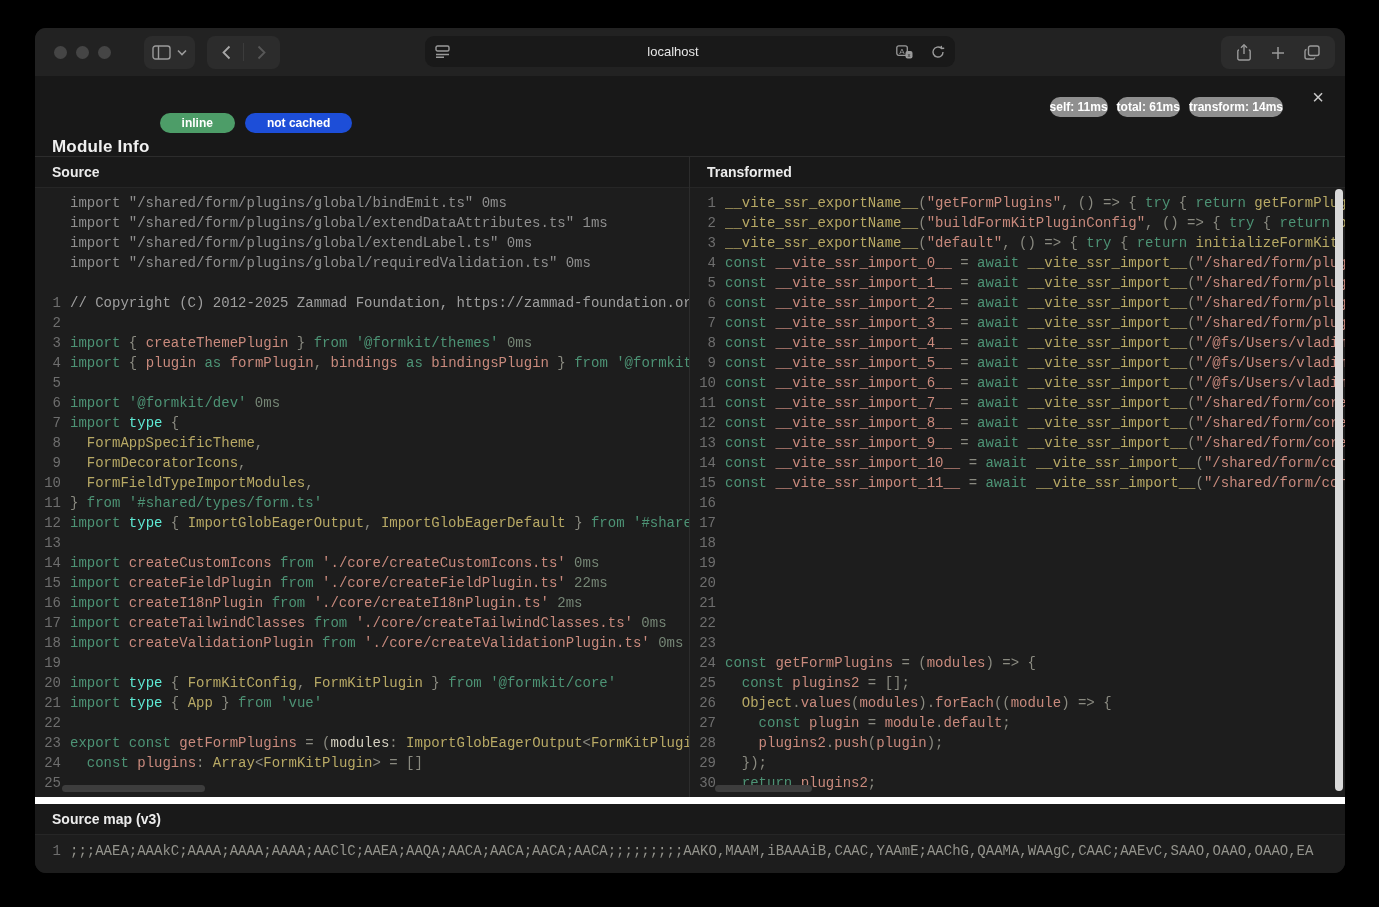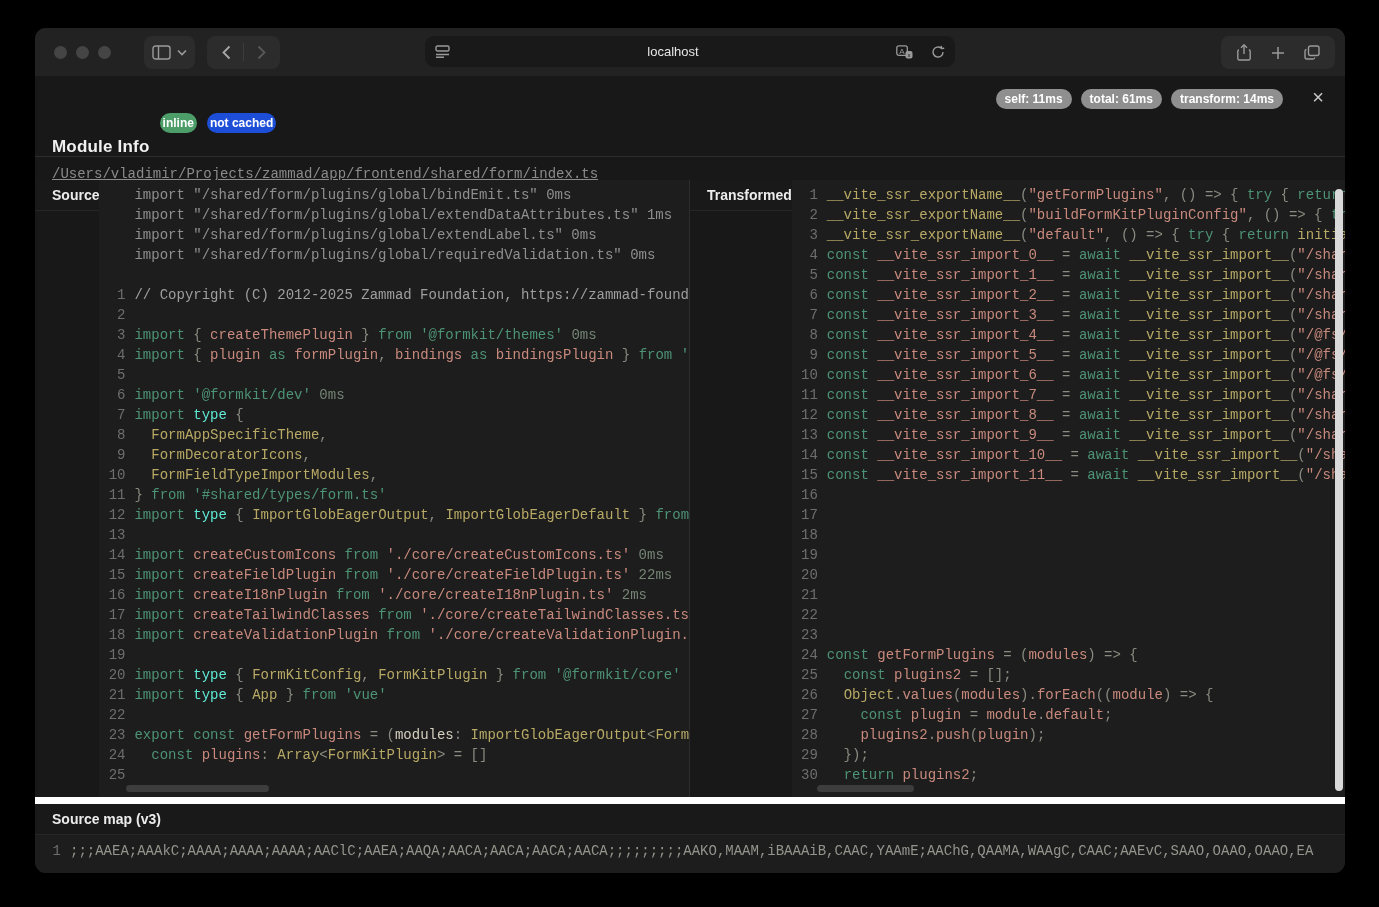--- a/index.html
+++ b/index.html
@@ -20,31 +20,31 @@
     display:flex;align-items:center;color:#e6e6e6;}
   .url-text{flex:1;text-align:center;font-size:13px;}
   .url-icon{width:34px;display:flex;justify-content:center;color:#9a9a9a;}
   .grp-right{position:absolute;right:10px;top:8px;padding:0 6px;}
   .rightbtn{width:34px;height:33px;display:flex;align-items:center;justify-content:center;color:#9a9a9a;}
   svg.ic{display:block;}
   
   .mod-header{height:80px;padding:0 17px;box-sizing:border-box;background:#181818;position:relative;}
   .mod-row1{display:flex;align-items:center;padding-top:13px;}
   .mod-title{font-size:17px;font-weight:bold;color:#f0f0f0;letter-spacing:.2px;margin-top:48px;}
-  .badge{border-radius:999px;padding:3px 3px;font-size:12px;font-weight:bold;color:#fff;margin-left:10px;}
+  .badge{border-radius:999px;padding:3px 22px;font-size:12px;font-weight:bold;color:#fff;margin-left:10px;}
   .badge-inline{background:#4d9d68;}
   .badge-notcached{background:#1d4ed8;}
   .metrics{position:absolute;right:62px;top:13px;display:flex;gap:9px;}
-  .badge-metric{background:#8f8f8f;border-radius:999px;padding:3px 9px;font-size:12px;font-weight:bold;color:#fff;}
+  .badge-metric{background:#8f8f8f;border-radius:999px;padding:3px 0;font-size:12px;font-weight:bold;color:#fff;margin-top:8px;}
   .close-x{position:absolute;right:14px;top:8px;width:26px;height:26px;color:#c9c9c9;font-size:20px;
     display:flex;align-items:center;justify-content:center;cursor:default;}
   .mod-path{margin-top:9px;font-family:"Liberation Mono", monospace;font-size:14px;color:#8b8b8b;text-decoration:underline;}
   
   .panes{display:flex;height:641px;border-top:1px solid #2c2c2c;box-sizing:border-box;position:relative;}
-  .pane{width:655px;box-sizing:border-box;overflow:hidden;display:flex;flex-direction:row;margin-top:23px;}
+  .pane{width:655px;box-sizing:border-box;overflow:hidden;display:flex;flex-direction:column;}
   .pane-left{border-right:1px solid #2c2c2c;}
   .pane-header{height:30px;line-height:30px;padding-left:17px;font-size:14px;font-weight:bold;color:#ececec;
     background:#191919;border-bottom:1px solid #262626;flex-shrink:0;}
   .pane-body{position:relative;flex:1;background:#1d1d1d;overflow:hidden;padding-top:5px;
     font-family:"Liberation Mono", monospace;font-size:14px;}
   .row{height:20px;line-height:20px;display:flex;white-space:pre;}
   .lnum{width:26px;flex-shrink:0;text-align:right;margin-right:9px;color:#6e6e6e;}
   .codetext{white-space:pre;}
   
   .tk-dim{color:#8f8f8f;}

